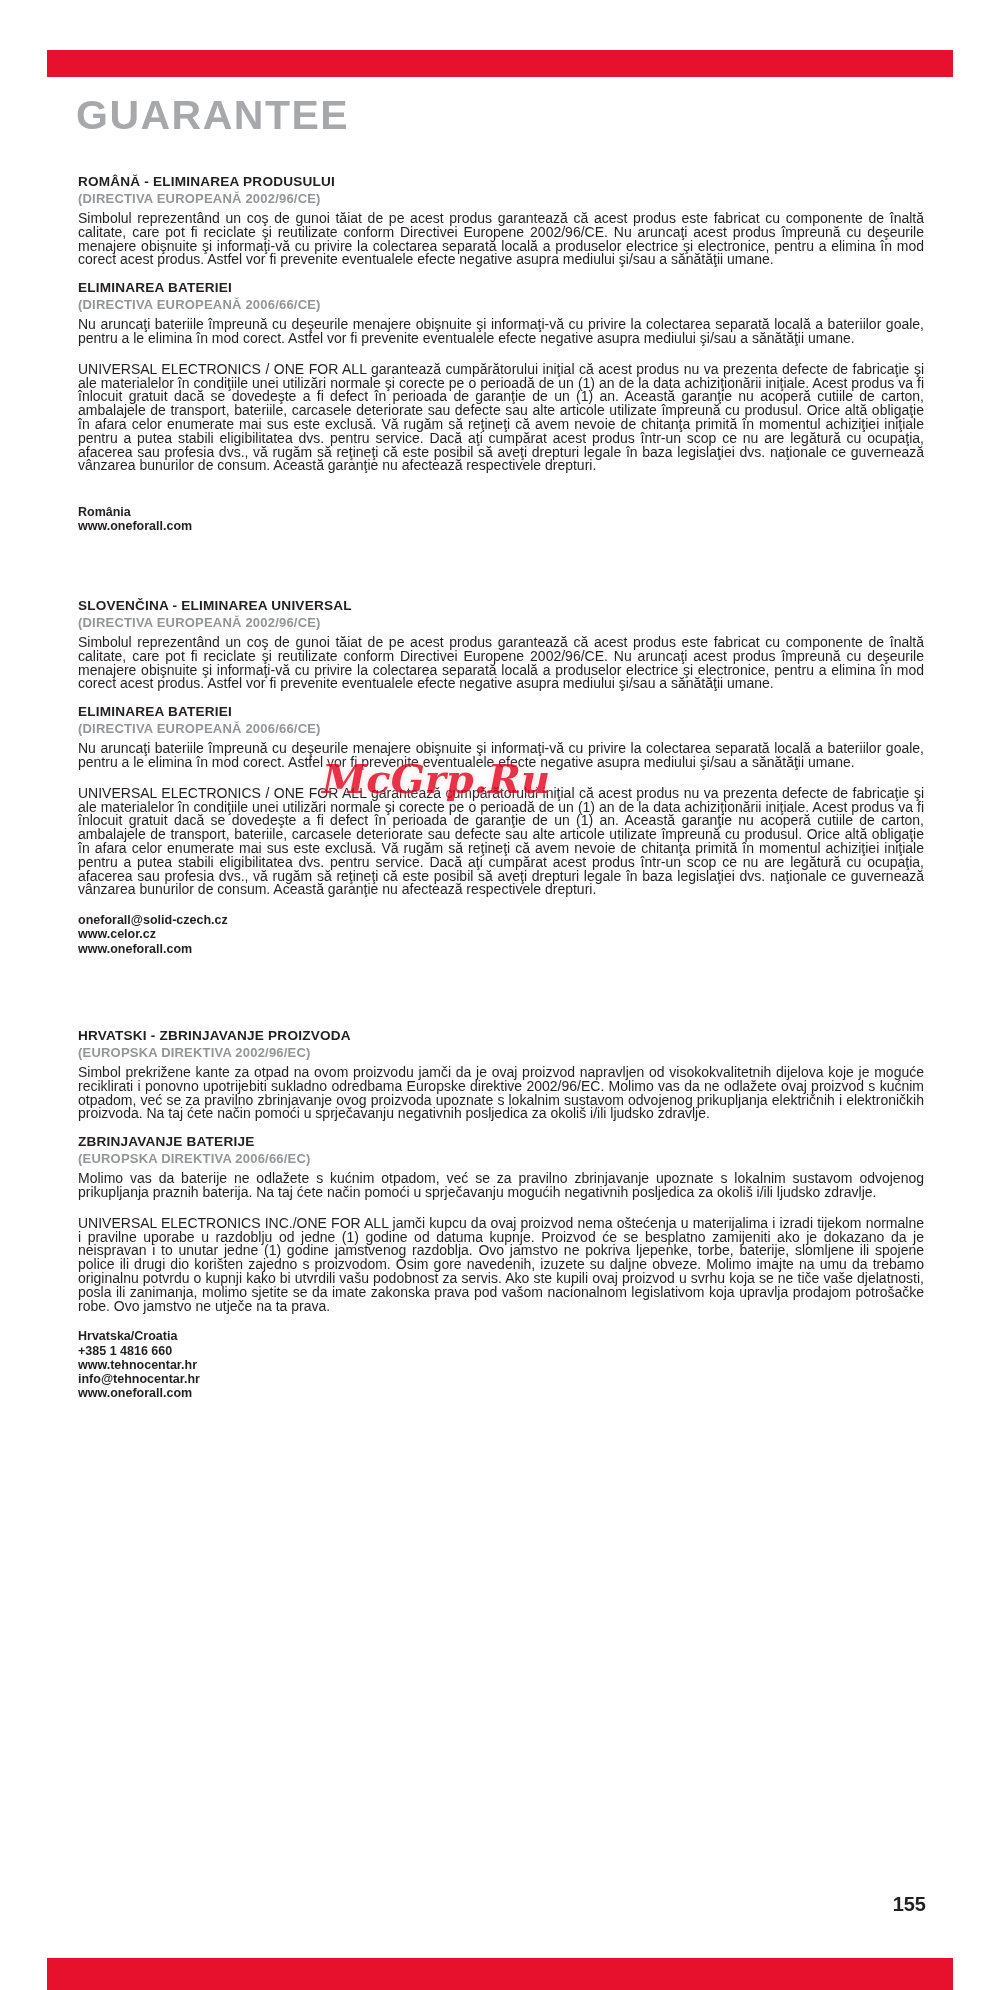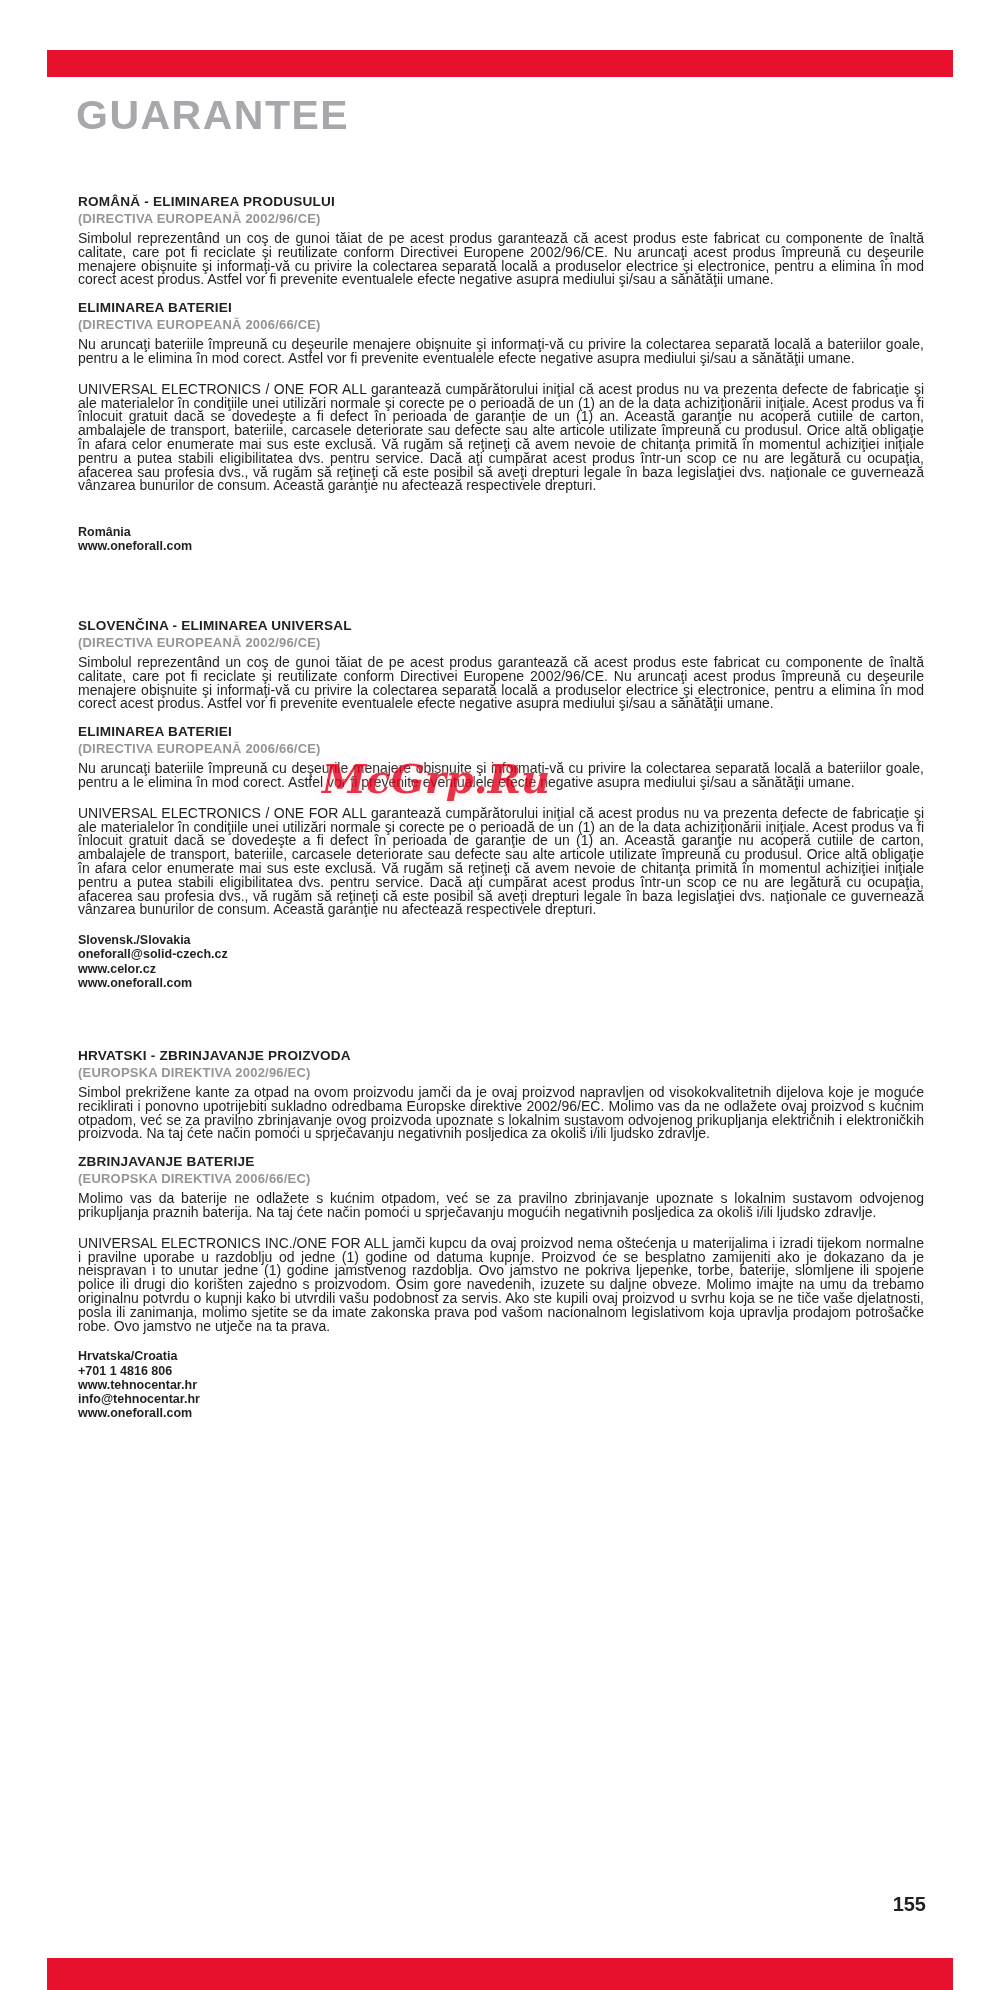--- a/index.html
+++ b/index.html
@@ -28,21 +28,20 @@
     top: 92px;
     font-size: 41px;
     font-weight: 700;
     letter-spacing: 1.5px;
     color: var(--title-gray, #a6a8ab);
   }
   .block {
     position: absolute;
     left: 78px;
     width: 846px;
-    margin-top: 20px;
   }
   .block .heading {
     font-size: 13.6px;
     font-weight: 700;
     letter-spacing: 0.2px;
     margin: 0 0 2px 0;
     color: var(--text, #231f20);
   }
   .block .directive {
     font-size: 13px;
@@ -115,38 +114,37 @@
 
   <section class="block" style="top:598px">
     <h2 class="heading">SLOVENČINA - ELIMINAREA UNIVERSAL</h2>
     <div class="directive">(DIRECTIVA EUROPEANĂ 2002/96/CE)</div>
     <p>Simbolul reprezentând un coş de gunoi tăiat de pe acest produs garantează că acest produs este fabricat cu componente de înaltă calitate, care pot fi reciclate şi reutilizate conform Directivei Europene 2002/96/CE. Nu aruncaţi acest produs împreună cu deşeurile menajere obişnuite şi informaţi-vă cu privire la colectarea separată locală a produselor electrice şi electronice, pentru a elimina în mod corect acest produs. Astfel vor fi prevenite eventualele efecte negative asupra mediului şi/sau a sănătăţii umane.</p>
     <h2 class="heading">ELIMINAREA BATERIEI</h2>
     <div class="directive">(DIRECTIVA EUROPEANĂ 2006/66/CE)</div>
     <p>Nu aruncaţi bateriile împreună cu deşeurile menajere obişnuite şi informaţi-vă cu privire la colectarea separată locală a bateriilor goale, pentru a le elimina în mod corect. Astfel vor fi prevenite eventualele efecte negative asupra mediului şi/sau a sănătăţii umane.</p>
     <p class="warranty">UNIVERSAL ELECTRONICS / ONE FOR ALL garantează cumpărătorului iniţial că acest produs nu va prezenta defecte de fabricaţie şi ale materialelor în condiţiile unei utilizări normale şi corecte pe o perioadă de un (1) an de la data achiziţionării iniţiale. Acest produs va fi înlocuit gratuit dacă se dovedeşte a fi defect în perioada de garanţie de un (1) an. Această garanţie nu acoperă cutiile de carton, ambalajele de transport, bateriile, carcasele deteriorate sau defecte sau alte articole utilizate împreună cu produsul. Orice altă obligaţie în afara celor enumerate mai sus este exclusă. Vă rugăm să reţineţi că avem nevoie de chitanţa primită în momentul achiziţiei iniţiale pentru a putea stabili eligibilitatea dvs. pentru service. Dacă aţi cumpărat acest produs într-un scop ce nu are legătură cu ocupaţia, afacerea sau profesia dvs., vă rugăm să reţineţi că este posibil să aveţi drepturi legale în baza legislaţiei dvs. naţionale ce guvernează vânzarea bunurilor de consum. Această garanţie nu afectează respectivele drepturi.</p>
     <div class="contacts">
-      <div class="line">Slovensk./Slovakia</div>
       <div class="line">oneforall@solid-czech.cz</div>
       <div class="line">www.celor.cz</div>
       <div class="line">www.oneforall.com</div>
     </div>
   </section>
 
   <section class="block" style="top:1028px">
     <h2 class="heading">HRVATSKI - ZBRINJAVANJE PROIZVODA</h2>
     <div class="directive">(EUROPSKA DIREKTIVA 2002/96/EC)</div>
     <p>Simbol prekrižene kante za otpad na ovom proizvodu jamči da je ovaj proizvod napravljen od visokokvalitetnih dijelova koje je moguće reciklirati i ponovno upotrijebiti sukladno odredbama Europske direktive 2002/96/EC. Molimo vas da ne odlažete ovaj proizvod s kućnim otpadom, već se za pravilno zbrinjavanje ovog proizvoda upoznate s lokalnim sustavom odvojenog prikupljanja električnih i elektroničkih proizvoda. Na taj ćete način pomoći u sprječavanju negativnih posljedica za okoliš i/ili ljudsko zdravlje.</p>
     <h2 class="heading">ZBRINJAVANJE BATERIJE</h2>
     <div class="directive">(EUROPSKA DIREKTIVA 2006/66/EC)</div>
     <p>Molimo vas da baterije ne odlažete s kućnim otpadom, već se za pravilno zbrinjavanje upoznate s lokalnim sustavom odvojenog prikupljanja praznih baterija. Na taj ćete način pomoći u sprječavanju mogućih negativnih posljedica za okoliš i/ili ljudsko zdravlje.</p>
     <p class="warranty">UNIVERSAL ELECTRONICS INC./ONE FOR ALL jamči kupcu da ovaj proizvod nema oštećenja u materijalima i izradi tijekom normalne i pravilne uporabe u razdoblju od jedne (1) godine od datuma kupnje. Proizvod će se besplatno zamijeniti ako je dokazano da je neispravan i to unutar jedne (1) godine jamstvenog razdoblja. Ovo jamstvo ne pokriva ljepenke, torbe, baterije, slomljene ili spojene police ili drugi dio korišten zajedno s proizvodom. Osim gore navedenih, izuzete su daljne obveze. Molimo imajte na umu da trebamo originalnu potvrdu o kupnji kako bi utvrdili vašu podobnost za servis. Ako ste kupili ovaj proizvod u svrhu koja se ne tiče vaše djelatnosti, posla ili zanimanja, molimo sjetite se da imate zakonska prava pod vašom nacionalnom legislativom koja upravlja prodajom potrošačke robe. Ovo jamstvo ne utječe na ta prava.</p>
     <div class="contacts">
       <div class="line">Hrvatska/Croatia</div>
-      <div class="line">+701 1 4816 806</div>
+      <div class="line">+385 1 4816 660</div>
       <div class="line">www.tehnocentar.hr</div>
       <div class="line">info@tehnocentar.hr</div>
       <div class="line">www.oneforall.com</div>
     </div>
   </section>
 
   <div class="watermark">McGrp.Ru</div>
 
   <div class="page-number">155</div>
 

